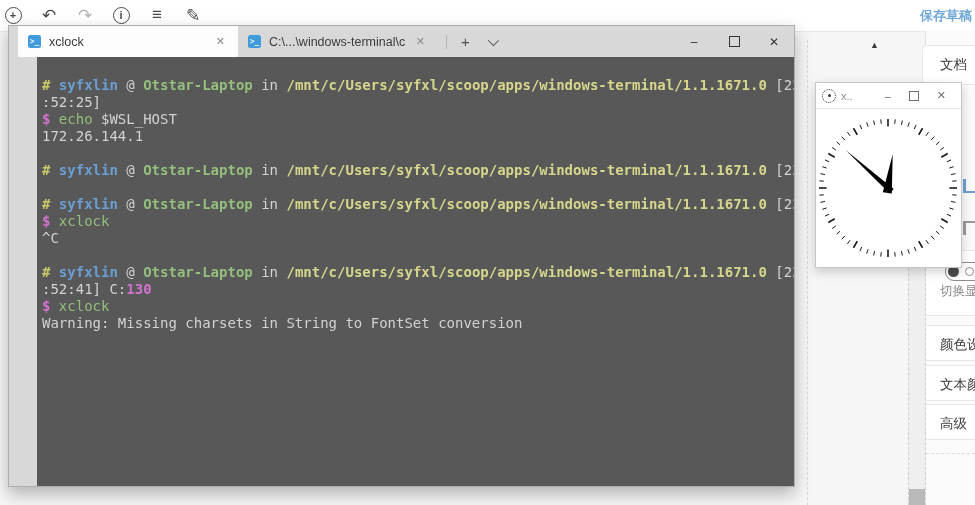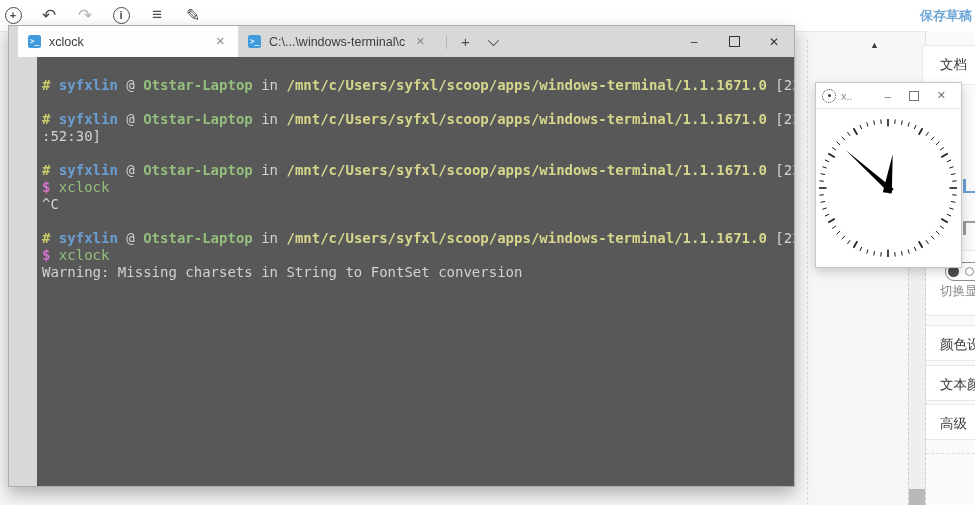--- a/index.html
+++ b/index.html
@@ -154,29 +154,32 @@
     <div class="win-controls">
       <div class="win-btn">–</div>
       <div class="win-btn">
           <span class="maxbox"></span>
         </div>
       <div class="win-btn">✕</div>
     </div>
   </div>
   <div class="screen" id="term-screen">
       <div class="tline"><span class="sg-y"># </span><span class="sg-b">syfxlin</span><span class="sg-fg"> @ </span><span class="sg-g">Otstar-Laptop</span><span class="sg-fg"> in </span><span class="sg-path">/mnt/c/Users/syfxl/scoop/apps/windows-terminal/1.1.1671.0</span><span class="sg-fg"> [23</span></div>
+      <div class="tline"><span class="sg-fg">:52:25]</span></div>
+      <div class="tline"><span class="sg-m">$ </span><span class="sg-cmd">echo </span><span class="sg-fg">$WSL_HOST</span></div>
+      <div class="tline"><span class="sg-fg">172.26.144.1</span></div>
       <div class="tline"></div>
       <div class="tline"><span class="sg-y"># </span><span class="sg-b">syfxlin</span><span class="sg-fg"> @ </span><span class="sg-g">Otstar-Laptop</span><span class="sg-fg"> in </span><span class="sg-path">/mnt/c/Users/syfxl/scoop/apps/windows-terminal/1.1.1671.0</span><span class="sg-fg"> [23</span></div>
-      <div class="tline"><span class="sg-fg">:52:30]</span></div>
       <div class="tline"></div>
       <div class="tline"><span class="sg-y"># </span><span class="sg-b">syfxlin</span><span class="sg-fg"> @ </span><span class="sg-g">Otstar-Laptop</span><span class="sg-fg"> in </span><span class="sg-path">/mnt/c/Users/syfxl/scoop/apps/windows-terminal/1.1.1671.0</span><span class="sg-fg"> [23</span></div>
       <div class="tline"><span class="sg-m">$ </span><span class="sg-cmd">xclock</span></div>
       <div class="tline"><span class="sg-fg">^C</span></div>
       <div class="tline"></div>
       <div class="tline"><span class="sg-y"># </span><span class="sg-b">syfxlin</span><span class="sg-fg"> @ </span><span class="sg-g">Otstar-Laptop</span><span class="sg-fg"> in </span><span class="sg-path">/mnt/c/Users/syfxl/scoop/apps/windows-terminal/1.1.1671.0</span><span class="sg-fg"> [23</span></div>
+      <div class="tline"><span class="sg-fg">:52:41] C:</span><span class="sg-m">130</span></div>
       <div class="tline"><span class="sg-m">$ </span><span class="sg-cmd">xclock</span></div>
       <div class="tline"><span class="sg-fg">Warning: Missing charsets in String to FontSet conversion</span></div>
     </div>
 </div>
 
 <div class="xclock">
   <div class="xclock-titlebar">
     <span class="xclock-icon">
         <span></span>
       </span>

